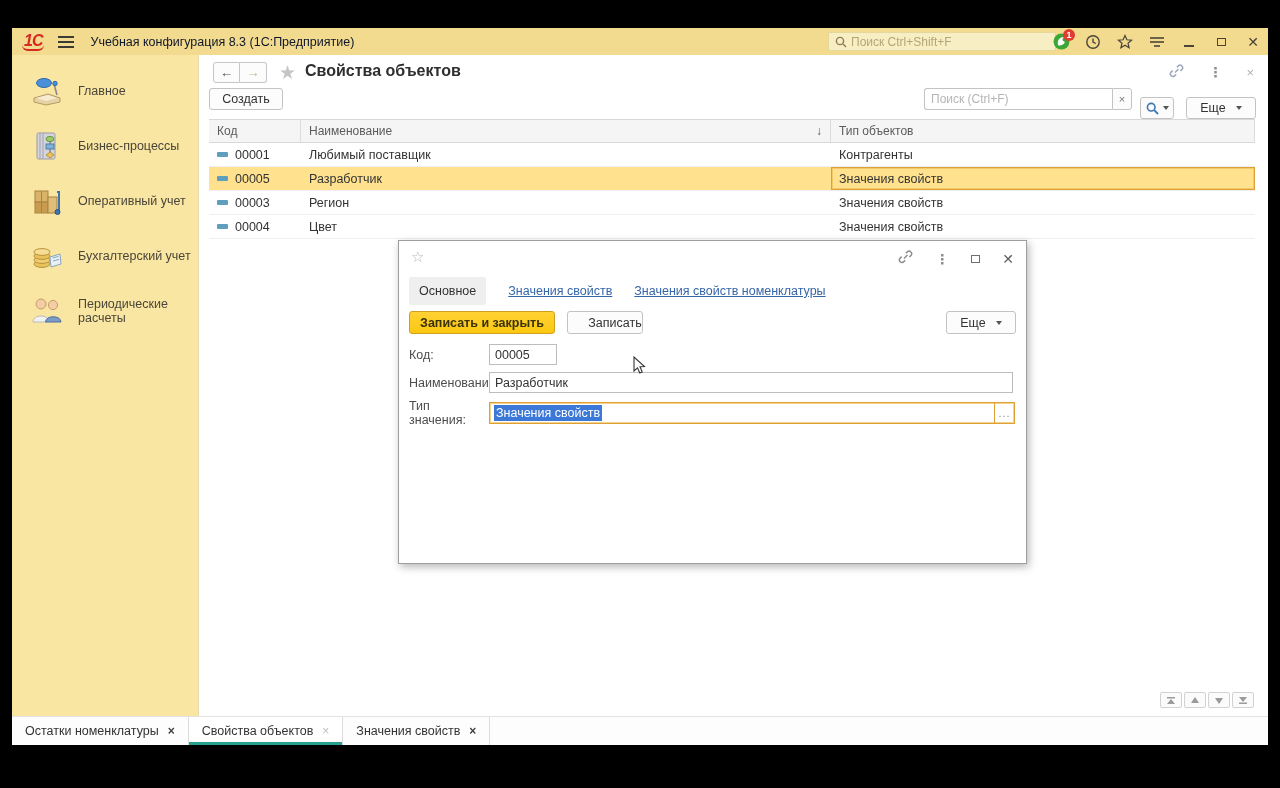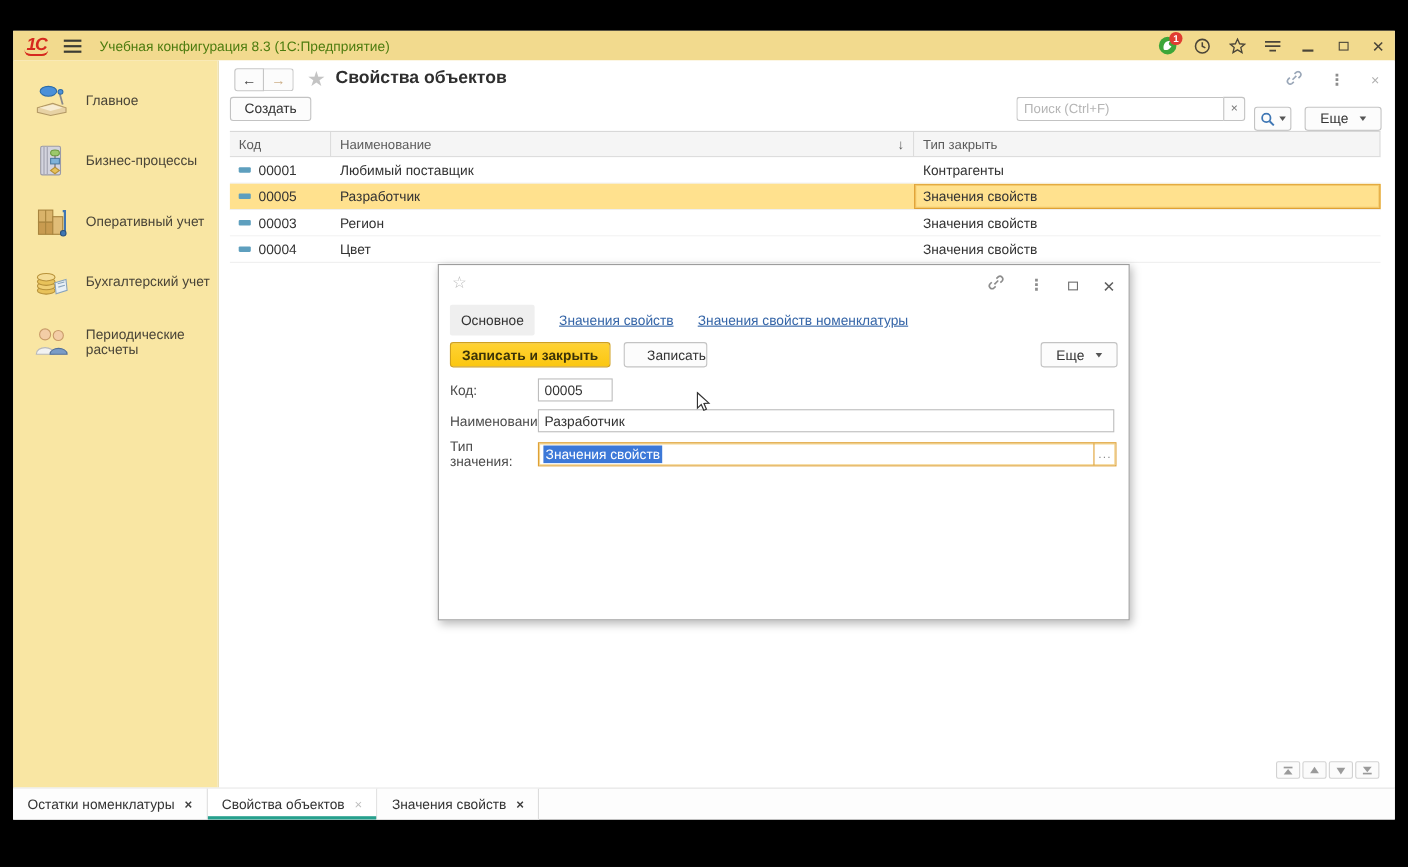--- a/index.html
+++ b/index.html
@@ -8,21 +8,21 @@
   .screen { position:relative; width:1280px; height:788px; background:#000; overflow:hidden; }
 
   
   .app { position:absolute; left:12px; top:28px; width:1256px; height:717px; background:#fff; }
 
   
   .titlebar { position:absolute; left:0; top:0; right:0; height:27px; background:#f2da8e; display:flex; align-items:center; }
   .logo-1c { font-weight:bold; font-style:italic; font-size:16px; color:#d6291f; margin-left:10px; letter-spacing:-1px; border-bottom:2px solid #d6291f; line-height:15px; padding:0 2px 1px 2px; border-radius:0 0 6px 6px; }
   .hamburger { width:16px; height:12px; margin-left:14px; display:flex; flex-direction:column; justify-content:space-between; cursor:pointer; }
   .hamburger i { display:block; height:2px; background:#3c3c34; }
-  .tb-title { font-size:12.5px; color:#4d7c0f; margin-left:16px; white-space:nowrap; }
+  .tb-title { font-size:12.5px; color:#0f172a; margin-left:16px; white-space:nowrap; }
   .tb-search { position:absolute; left:816px; top:4px; width:228px; height:19px; background:#f8eec3; border:1px solid #e6d79b; border-radius:2px; display:flex; align-items:center; }
   .tb-search svg { margin:0 4px 0 6px; }
   .tb-search input { flex:1; border:none; background:transparent; outline:none; font-size:12px; color:#6d6347; font-family:inherit; }
   .tb-search input::placeholder { color:#b3a678; }
   .tb-icons { position:absolute; right:6px; top:0; height:27px; display:flex; align-items:center; gap:14px; }
   .tb-ico { position:relative; width:18px; height:18px; display:flex; align-items:center; justify-content:center; cursor:pointer; }
   .badge { position:absolute; top:-4px; right:-5px; min-width:12px; height:12px; background:#e03c31; color:#fff; font-size:9px; line-height:12px; text-align:center; border-radius:6px; padding:0 2px; font-weight:bold; }
   .win-min i { display:block; width:10px; height:2px; background:#4a4538; margin-top:8px; }
   .win-restore i { display:block; width:9px; height:8px; border:1.5px solid #4a4538; background:transparent; }
   .win-close { font-size:14px; color:#4a4538; font-weight:bold; line-height:1; }
@@ -130,20 +130,27 @@
 
     <div class="titlebar">
       <div class="logo-1c">1С</div>
       <div class="hamburger">
           <i></i>
           <i></i>
           <i></i>
         </div>
       <div class="tb-title">Учебная конфигурация 8.3  (1С:Предприятие)</div>
 
+      <div class="tb-search">
+        <svg width="12" height="12" viewBox="0 0 12 12">
+            <circle cx="5" cy="5" r="3.6" fill="none" stroke="#8a7d55" stroke-width="1.4"></circle>
+            <line x1="8" y1="8" x2="11" y2="11" stroke="#8a7d55" stroke-width="1.4"></line>
+          </svg>
+        <input placeholder="Поиск Ctrl+Shift+F" style="">
+      </div>
 
       <div class="tb-icons">
         <div class="tb-ico">
           <svg width="17" height="17" viewBox="0 0 17 17">
               <circle cx="8.5" cy="8.5" r="8" fill="#3da639"></circle>
               <path d="M5 12 C4 8 6 4 11 4 C9 6 9 8 12 9 C10 13 6 13 5 12 Z" fill="#fff"></path>
             </svg>
           <span class="badge">1</span>
         </div>
         <div class="tb-ico">
@@ -277,21 +284,21 @@
           </div>
         </div>
 
         <div class="grid">
           <div class="g-head">
             <div class="hc hc-code">Код</div>
             <div class="hc hc-name">
               <span>Наименование</span>
               <span class="sort-arrow">↓</span>
             </div>
-            <div class="hc hc-type">Тип закрыть</div>
+            <div class="hc hc-type">Тип объектов</div>
           </div>
 
           <div class="g-row">
             <div class="c c-code">
                 <span class="item-dash"></span>
                 <span>00001</span>
               </div>
             <div class="c c-name">Любимый поставщик</div>
             <div class="c c-type">Контрагенты</div>
           </div>

